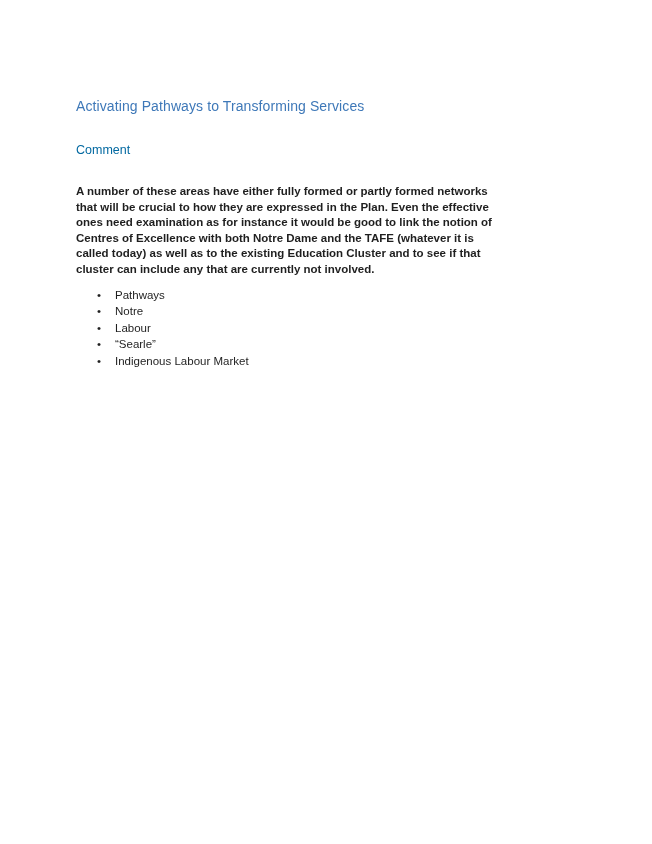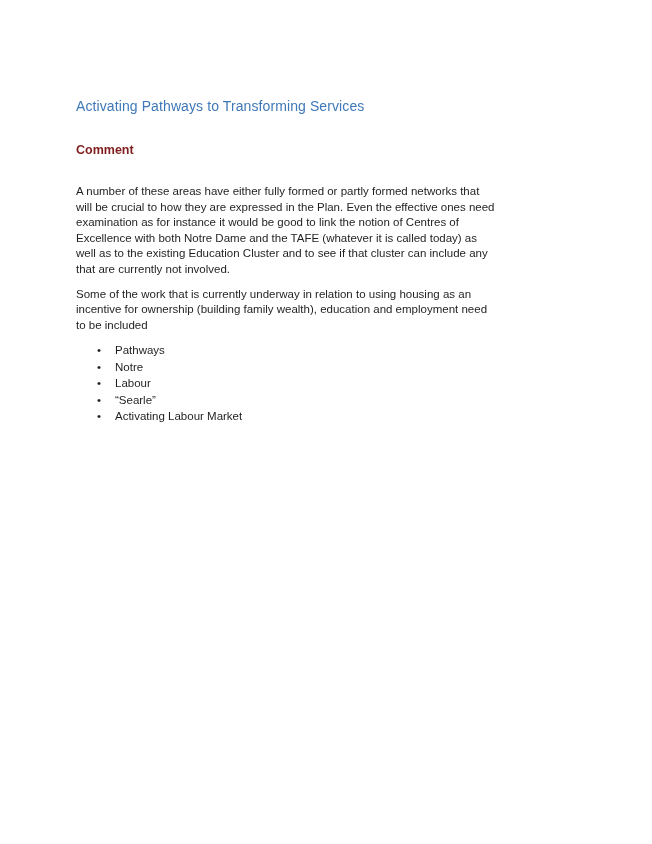--- a/index.html
+++ b/index.html
@@ -23,28 +23,28 @@
   .doc-title {
     font-size: 14px;
     font-weight: 400;
     color: #3E78B8;
     letter-spacing: 0.1px;
     margin: 0 0 27px 0;
     line-height: 18px;
   }
   .section-heading {
     font-size: 12.5px;
-    font-weight: 700;
-    color: #7f1d1d;
+    font-weight: 400;
+    color: #0369a1;
     margin: 0 0 26px 0;
     line-height: 16px;
   }
   .body-para {
     font-size: 11.5px;
-    font-weight: 400;
+    font-weight: 700;
     color: #1f1f1f;
     line-height: 15.6px;
     margin: 0 0 9px 0;
     max-width: 503px;
   }
   .bullet-list {
     list-style: none;
     margin: 9px 0 0 0;
     padding: 0;
   }
@@ -68,21 +68,20 @@
 
 <div class="page">
   <div class="content">
 
     <h1 class="doc-title">Activating Pathways to Transforming Services</h1>
 
     <h2 class="section-heading">Comment</h2>
 
     <p class="body-para">A number of these areas have either fully formed or partly formed networks that will be crucial to how they are expressed in the Plan. Even the effective ones need examination as for instance it would be good to link the notion of Centres of Excellence with both Notre Dame and the TAFE (whatever it is called today) as well as to the existing Education Cluster and to see if that cluster can include any that are currently not involved.</p>
 
-    <p class="body-para">Some of the work that is currently underway in relation to using housing as an incentive for ownership (building family wealth), education and employment need to be included</p>
 
 
     <ul class="bullet-list">
       <li>
         <span class="dot">•</span>
         <span>Pathways</span>
       </li>
       <li>
         <span class="dot">•</span>
         <span>Notre</span>
@@ -90,18 +89,18 @@
       <li>
         <span class="dot">•</span>
         <span>Labour</span>
       </li>
       <li>
         <span class="dot">•</span>
         <span>“Searle”</span>
       </li>
       <li>
         <span class="dot">•</span>
-        <span>Activating Labour Market</span>
+        <span>Indigenous Labour Market</span>
       </li>
     </ul>
 
   </div>
 </div>
 
 </body></html>

